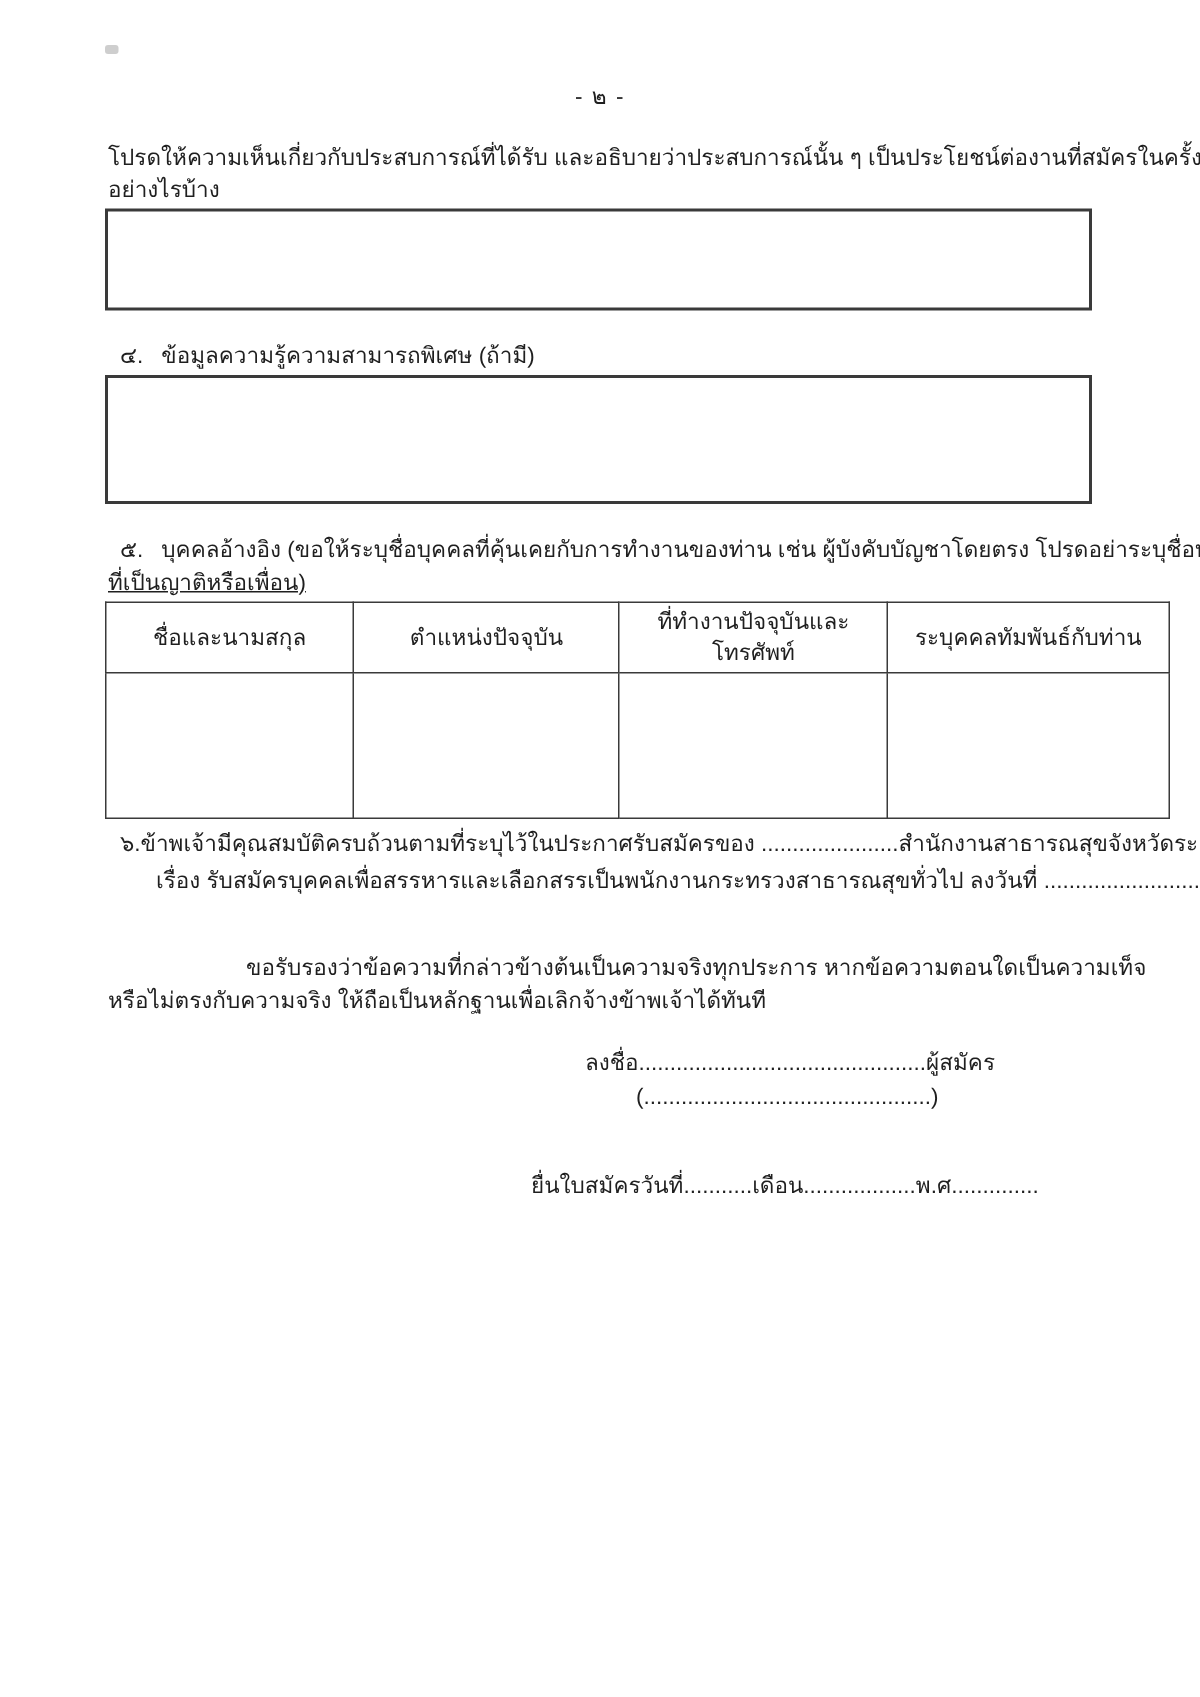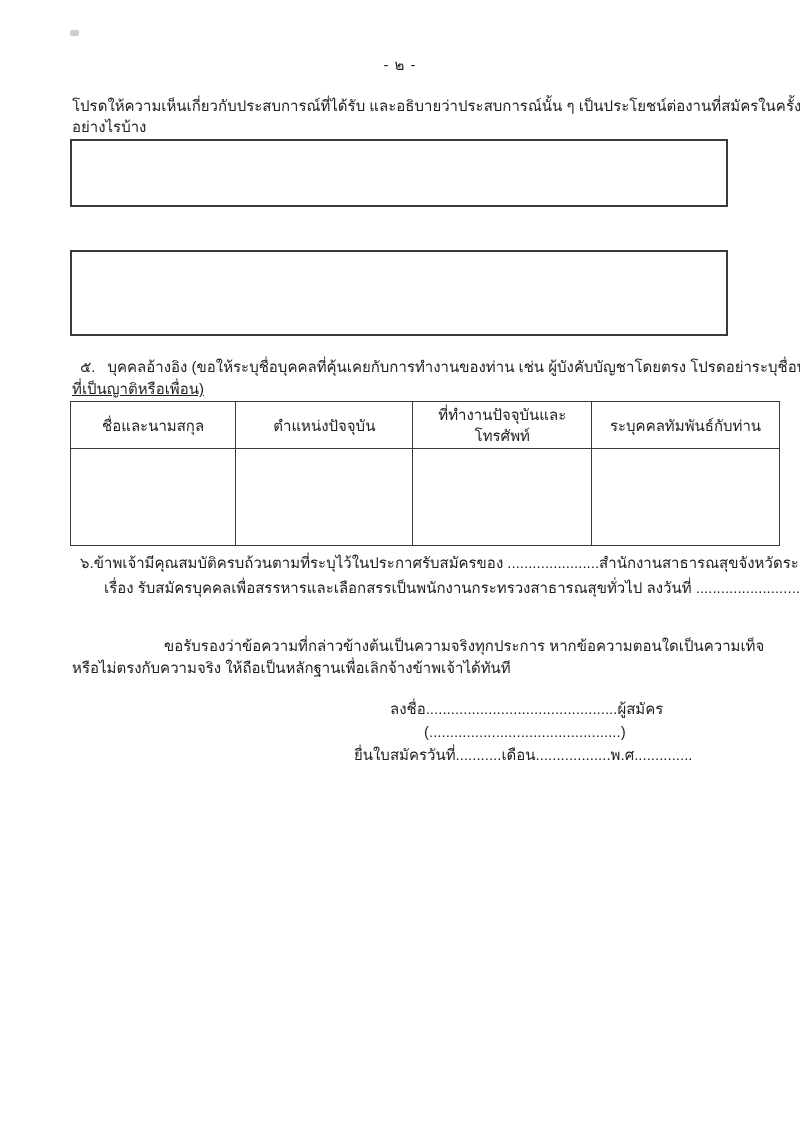--- a/index.html
+++ b/index.html
@@ -86,21 +86,21 @@
   .certify {
     left: 72px;
     top: 635px;
     width: 696px;
     text-indent: 92px;
     line-height: 22px;
   }
 
   .sig-sign { left: 390px; top: 698px; }
   .sig-name { left: 424px; top: 721px; }
-  .sig-date { left: 354px; top: 744px; }
+  .sig-date { left: 354px; top: 780px; }
 
   .smudge {
     left: 70px;
     top: 30px;
     width: 9px;
     height: 6px;
     background: #b9b9b9;
     border-radius: 2px;
     opacity: 0.7;
   }
@@ -114,20 +114,23 @@
 
   <div class="abs page-number">- ๒ -</div>
 
   <div class="abs intro">
     <div class="nowrap">โปรดให้ความเห็นเกี่ยวกับประสบการณ์ที่ได้รับ และอธิบายว่าประสบการณ์นั้น ๆ เป็นประโยชน์ต่องานที่สมัครในครั้งนี้</div>
     <div class="nowrap">อย่างไรบ้าง</div>
   </div>
 
   <div class="abs answer-box box-experience"></div>
 
+  <div class="abs section-heading heading-4 nowrap">
+    <span class="num">๔.</span><span>ข้อมูลความรู้ความสามารถพิเศษ (ถ้ามี)</span>
+  </div>
 
   <div class="abs answer-box box-skills"></div>
 
   <div class="abs section-heading heading-5 nowrap">
     <span class="num">๕.</span><span>บุคคลอ้างอิง (ขอให้ระบุชื่อบุคคลที่คุ้นเคยกับการทำงานของท่าน เช่น ผู้บังคับบัญชาโดยตรง โปรดอย่าระบุชื่อบุคคล</span>
   </div>
   <div class="abs heading-5b nowrap">ที่เป็นญาติหรือเพื่อน)</div>
 
   <table class="ref-table">
     <colgroup>

